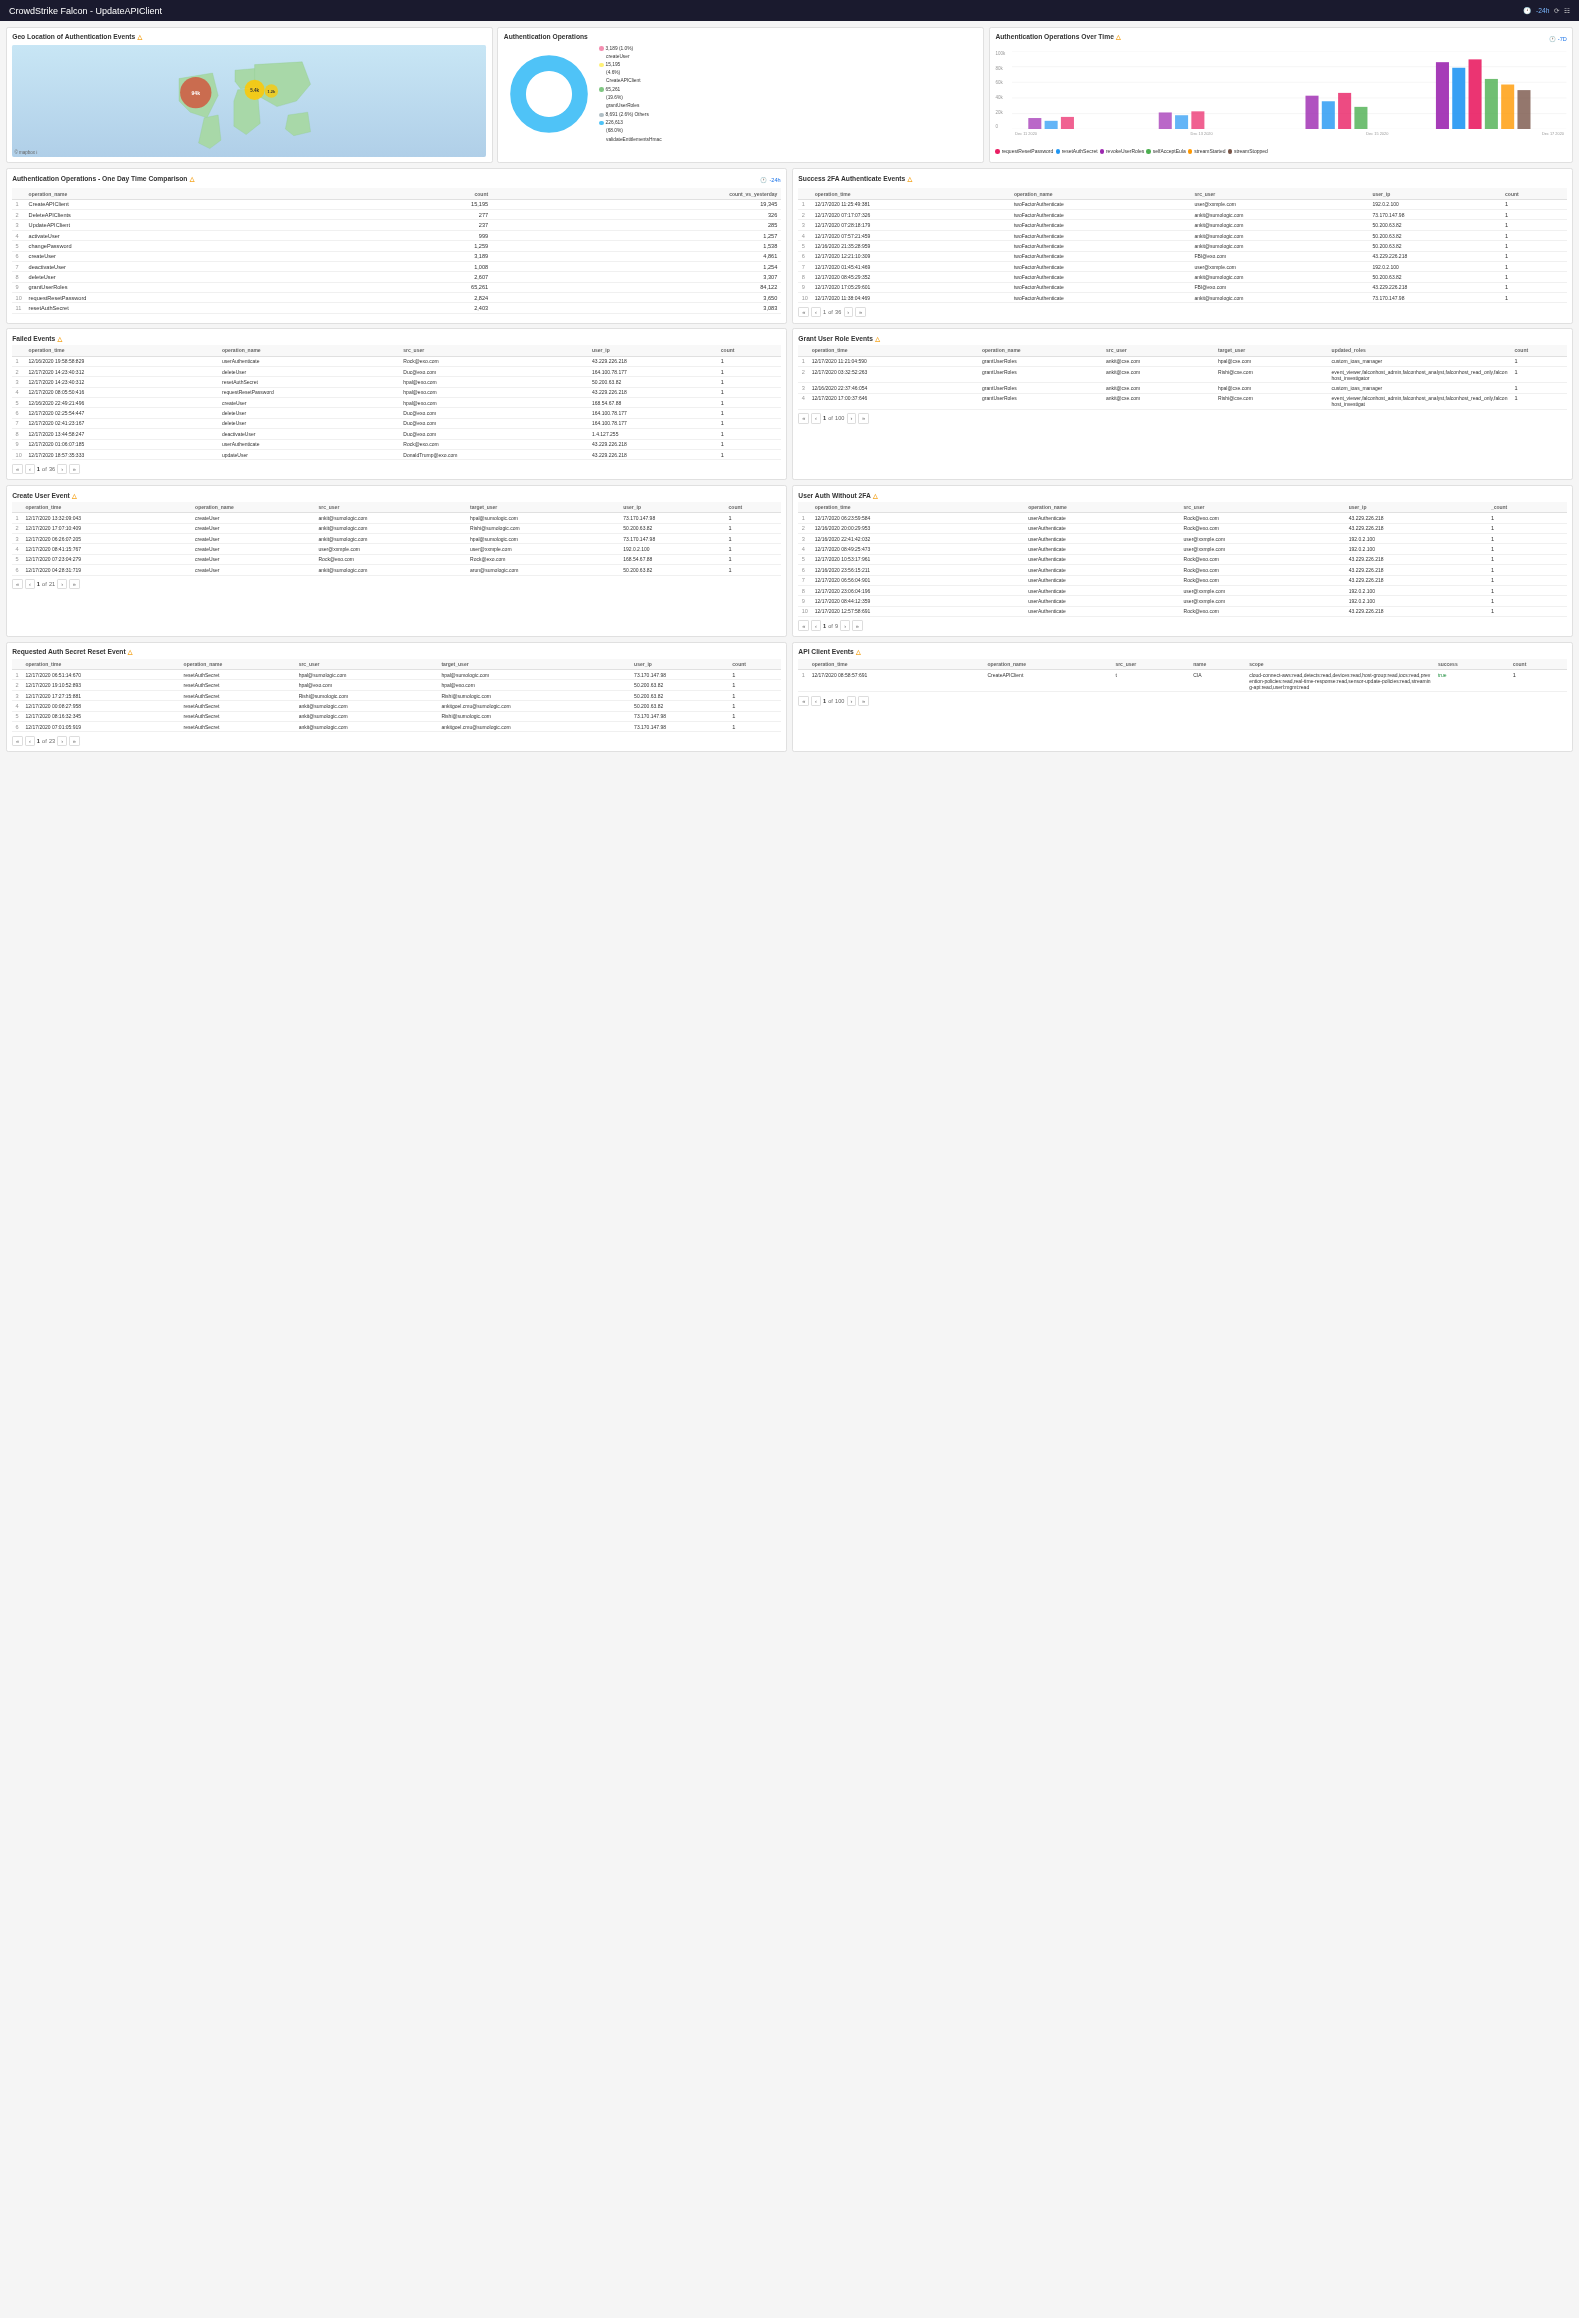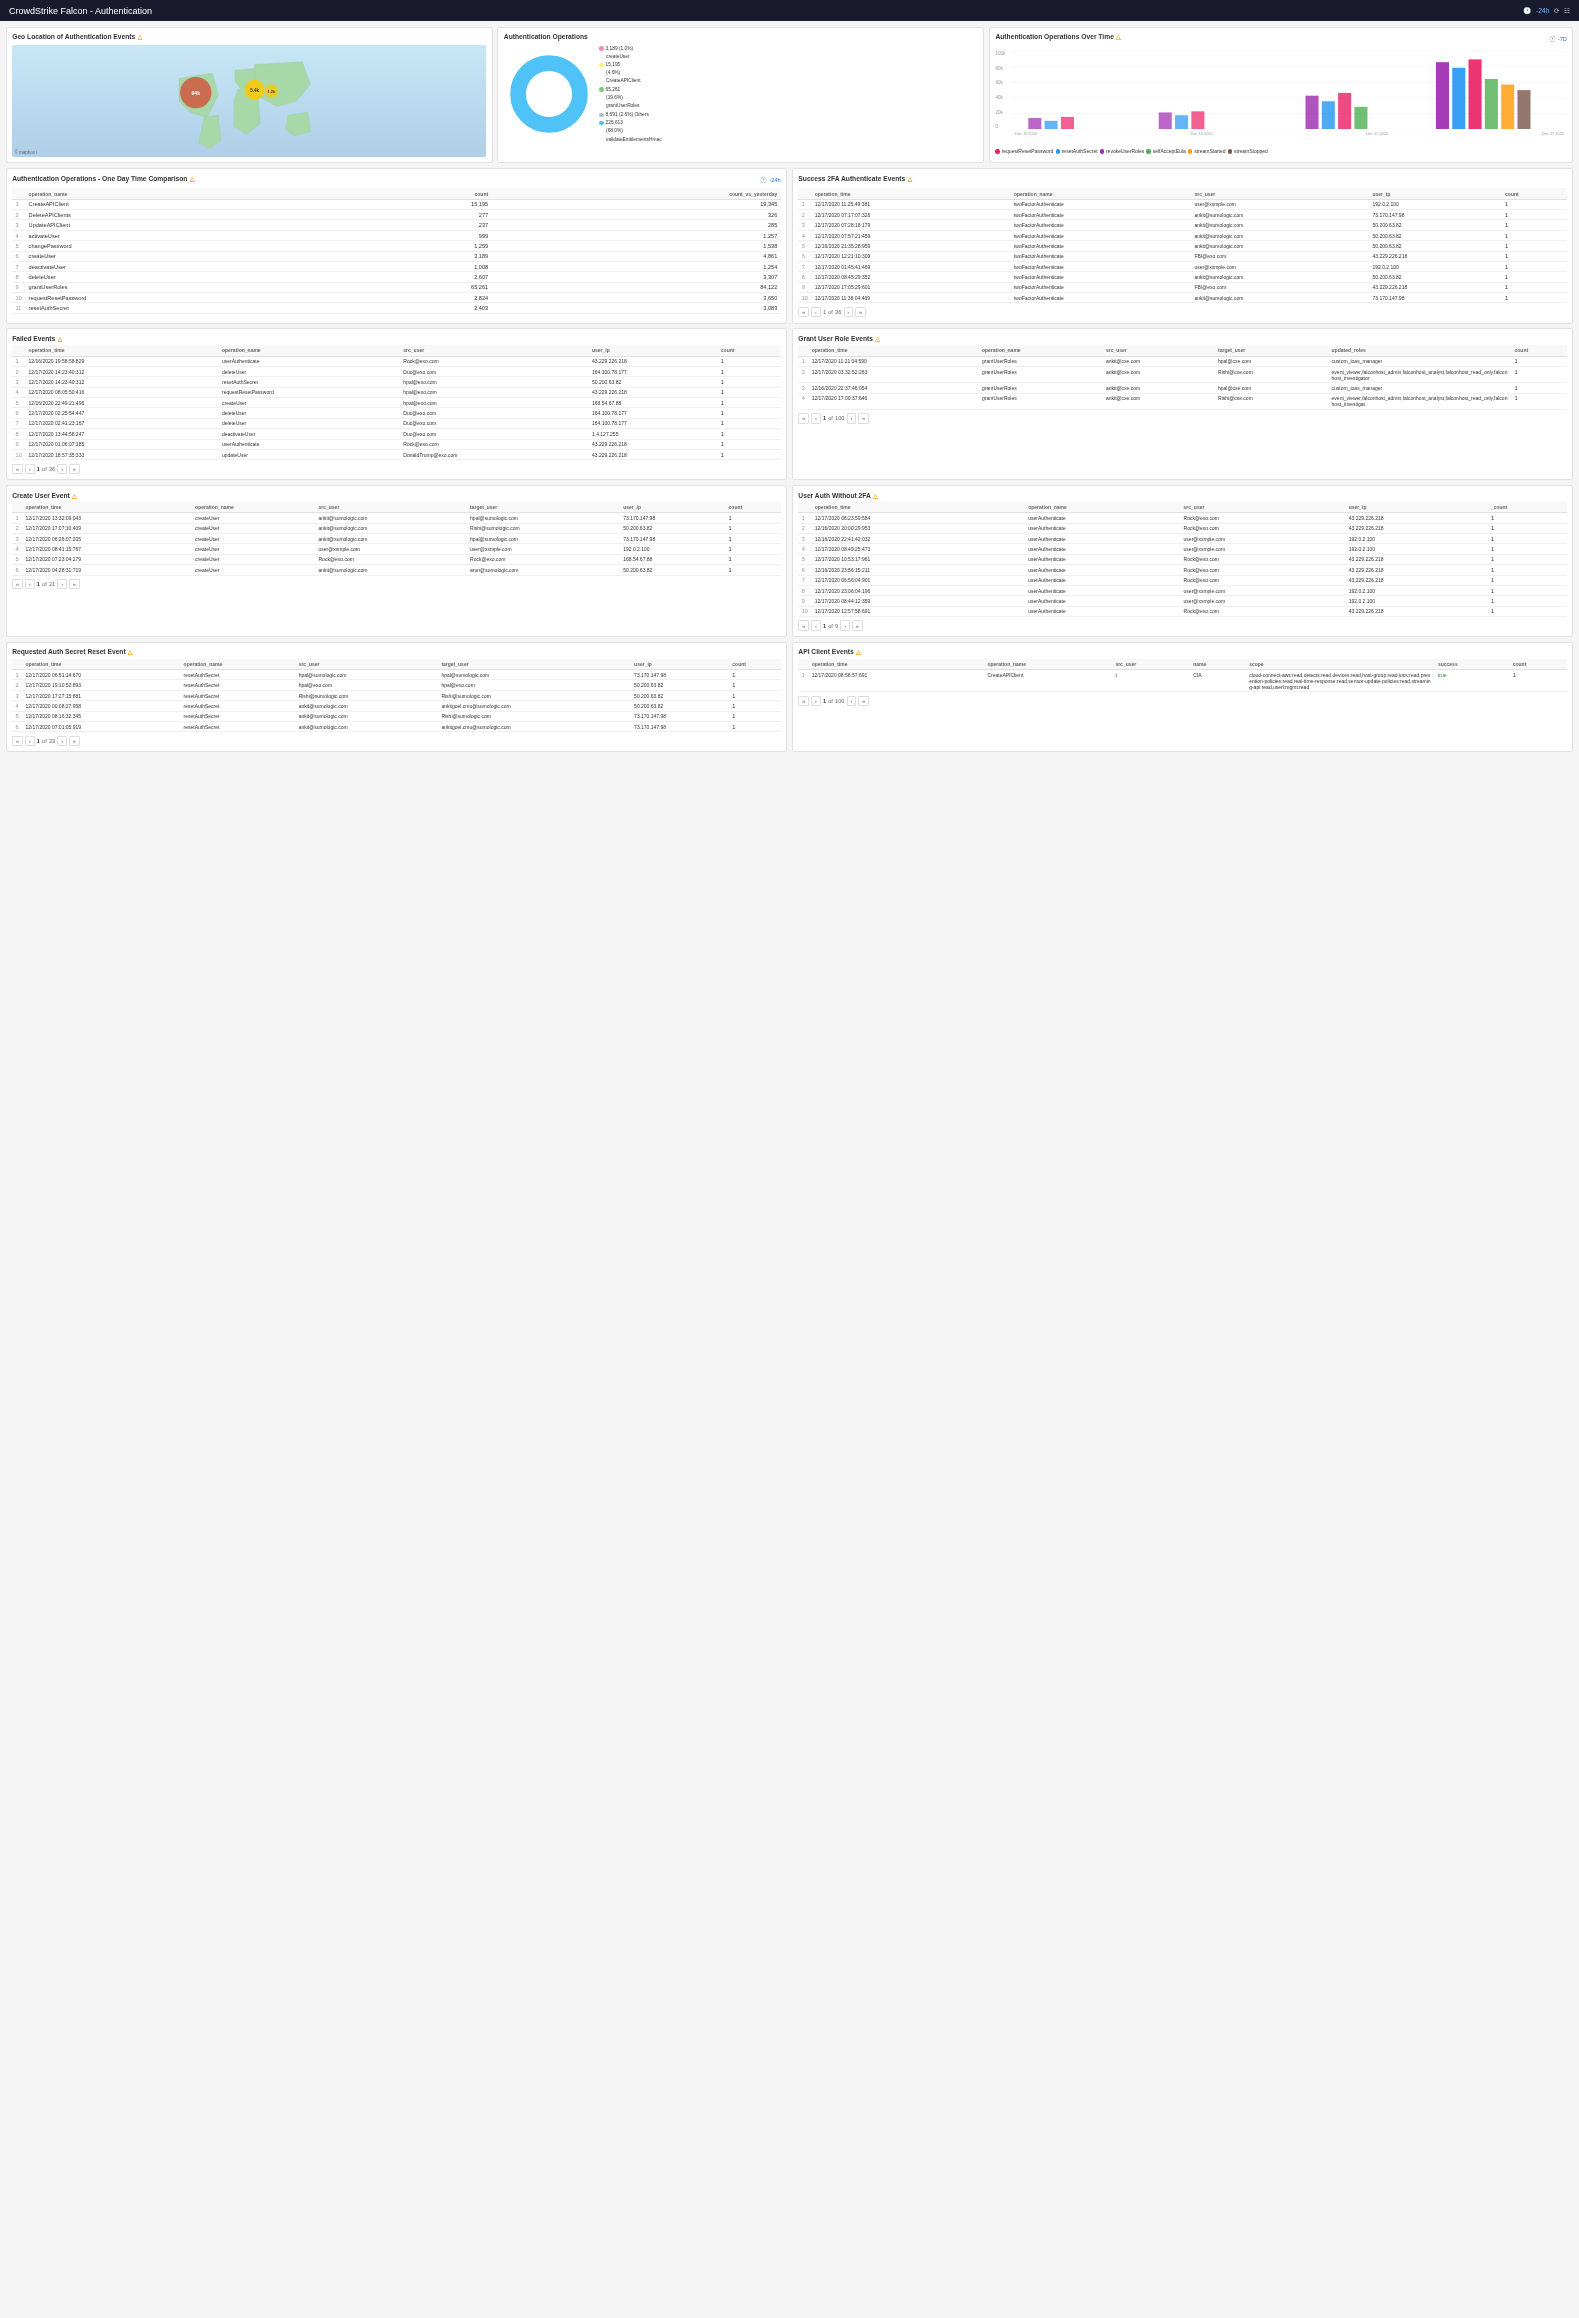--- a/index.html
+++ b/index.html
@@ -54,21 +54,21 @@
     
     .comparison-table th:nth-child(3), .comparison-table td:nth-child(3) { text-align: right; }
     .comparison-table th:nth-child(4), .comparison-table td:nth-child(4) { text-align: right; }
     
     .tag-cell { font-size: 5px; word-break: break-all; max-width: 67px; }
   </style>
 </head>
 <body>
 
 <div class="header">
-  <span class="header-title">CrowdStrike Falcon - Authentication</span>
+  <span class="header-title">CrowdStrike Falcon - UpdateAPIClient</span>
   <div class="header-controls">
     <span>🕐</span>
     <span style="cursor:pointer;color:#7cb8ff;">-24h</span>
     <span style="cursor:pointer;">⟳</span>
     <span style="cursor:pointer;">☷</span>
   </div>
 </div>
 
 <div class="main-content">
 

